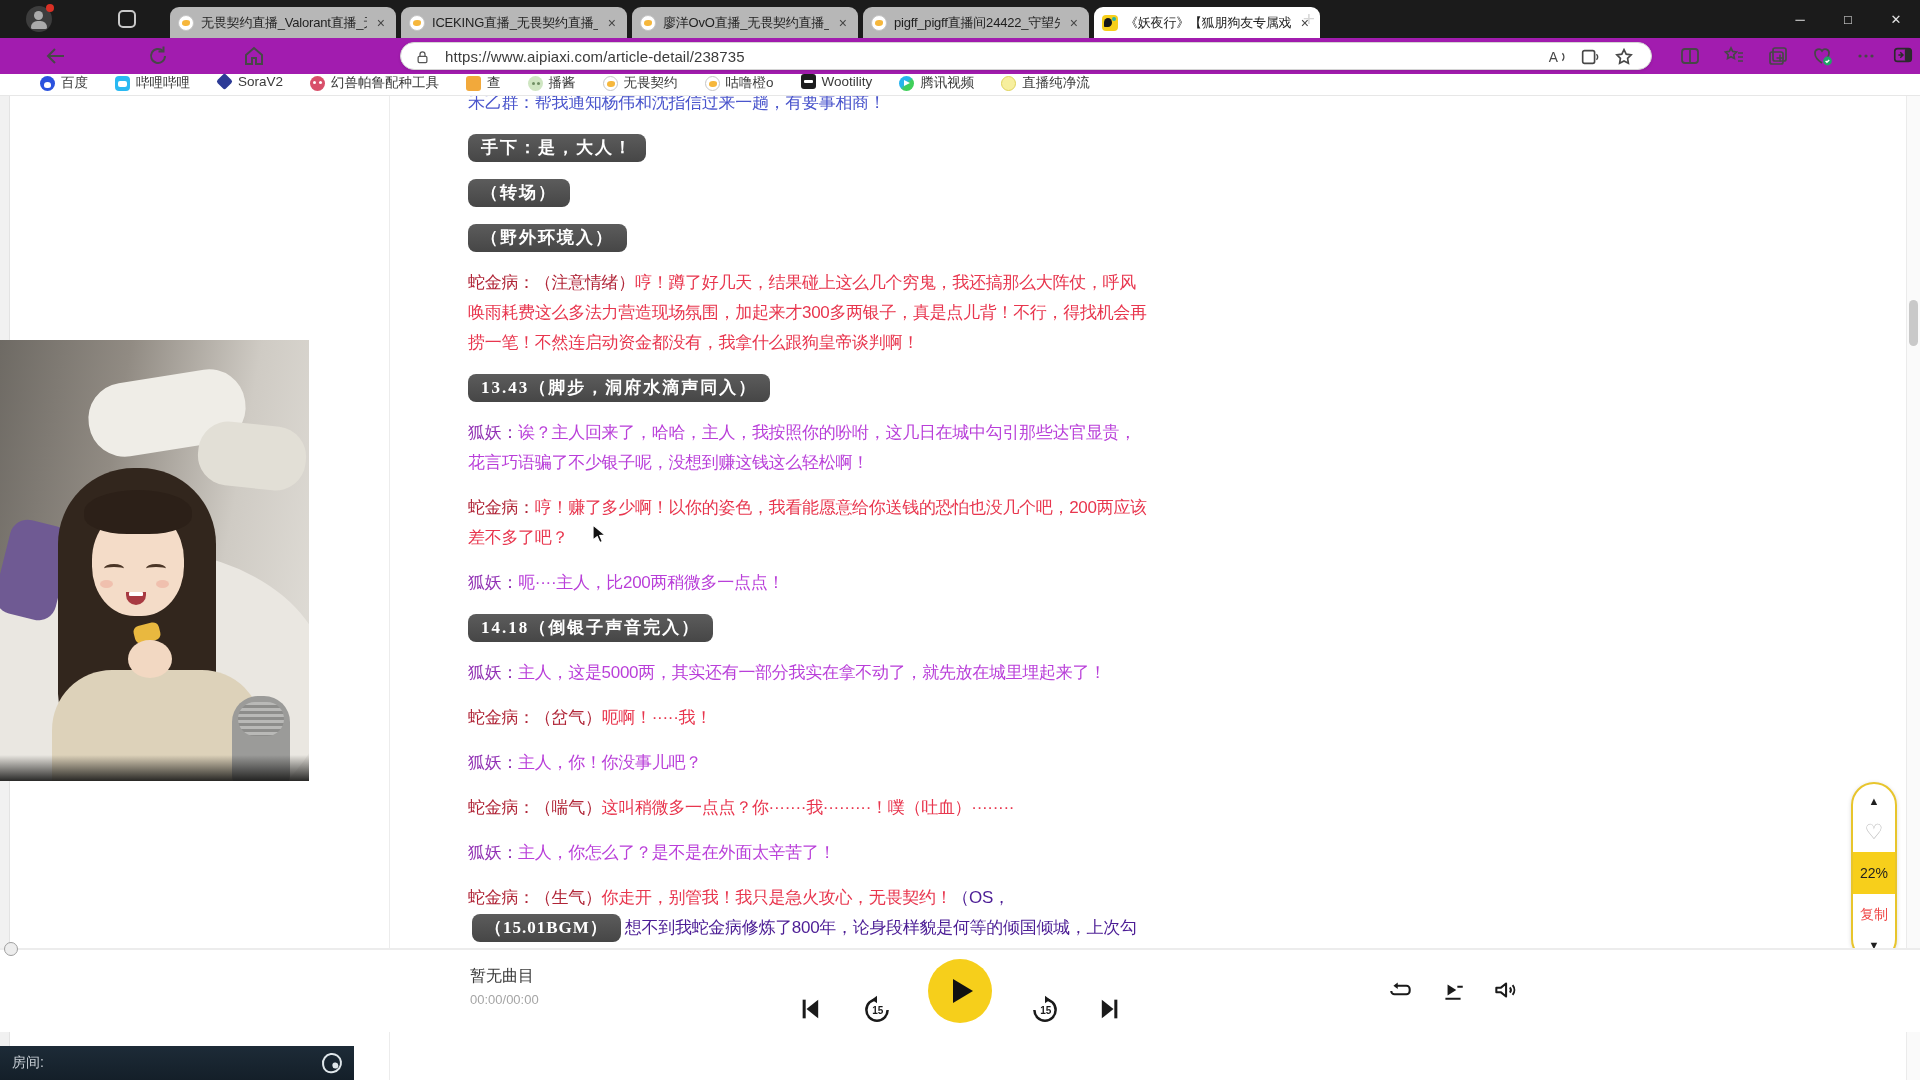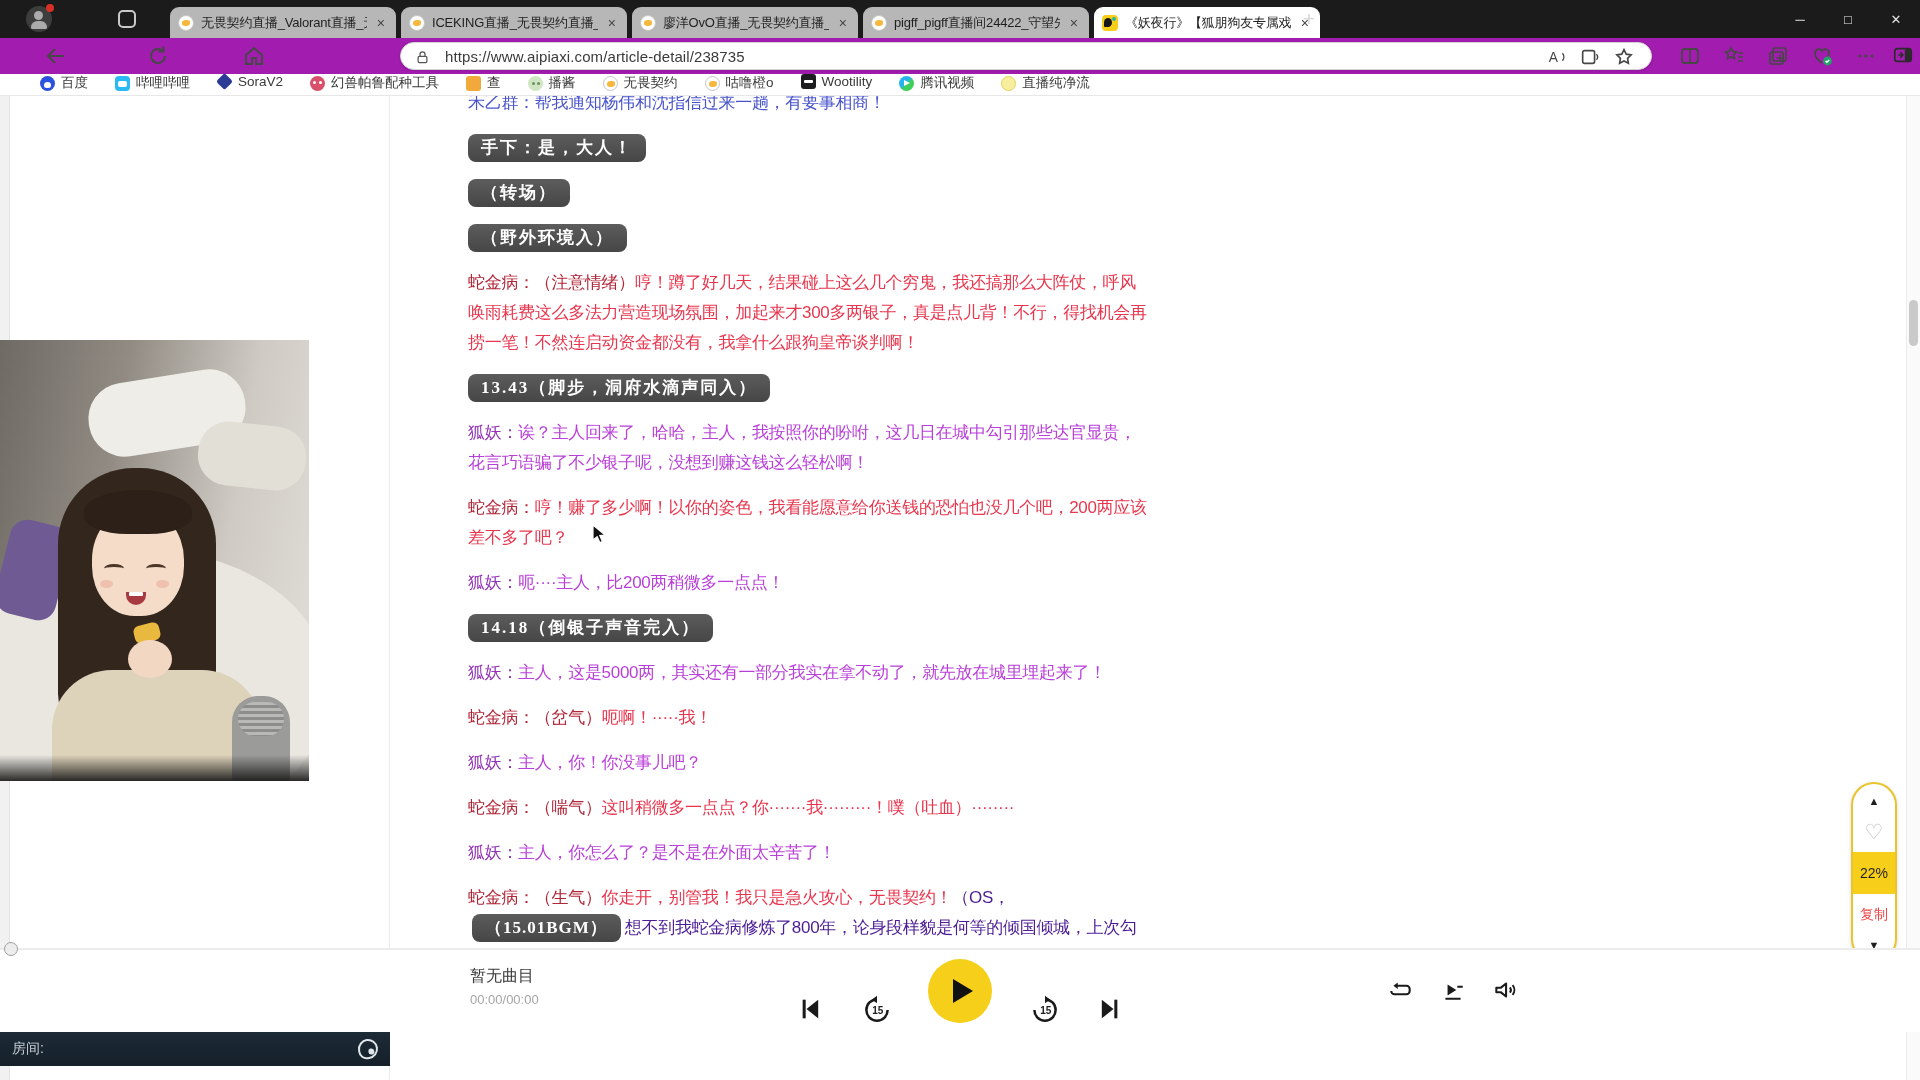--- a/index.html
+++ b/index.html
@@ -124,21 +124,21 @@
   .p-left{position:absolute;left:470px;top:16px}
   .p-title{font-size:16px;color:#3a3a3a}
   .p-time{font-size:13px;color:#a5a5a5;margin-top:5px}
   .p-center{position:absolute;left:50%;top:50%;transform:translate(-50%,-50%);display:flex;align-items:flex-end;gap:38px}
   .tico{width:28px;height:28px;color:#1a1a1a}
   .playbtn{width:64px;height:64px;border-radius:50%;background:#f6cf1b;display:flex;align-items:center;justify-content:center}
   .playbtn .tri{width:0;height:0;border-left:20px solid #111;border-top:12px solid transparent;border-bottom:12px solid transparent;margin-left:6px}
   .p-right{position:absolute;right:400px;top:50%;transform:translateY(-50%);display:flex;gap:24px}
 
   
-  .room{position:absolute;left:0;bottom:14px;width:390px;height:34px;background:linear-gradient(#1d2b37,#141f29);
+  .room{position:absolute;left:0;bottom:0;width:354px;height:34px;background:linear-gradient(#1d2b37,#141f29);
         display:flex;align-items:center;justify-content:space-between;padding:0 12px;color:#c7ced4;font-size:14px}
   .room-ic{width:20px;height:20px;border:2px solid #dfe6ea;border-radius:50% 50% 50% 42%;position:relative;transform:rotate(-8deg)}
   .room-ic::after{content:"";position:absolute;right:2px;bottom:2px;width:6px;height:6px;background:#dfe6ea;border-radius:50%}
 
   .cursor{position:absolute;left:591px;top:428px;width:20px;height:20px}
   svg{display:block}
 </style>
 </head>
 <body>
 

